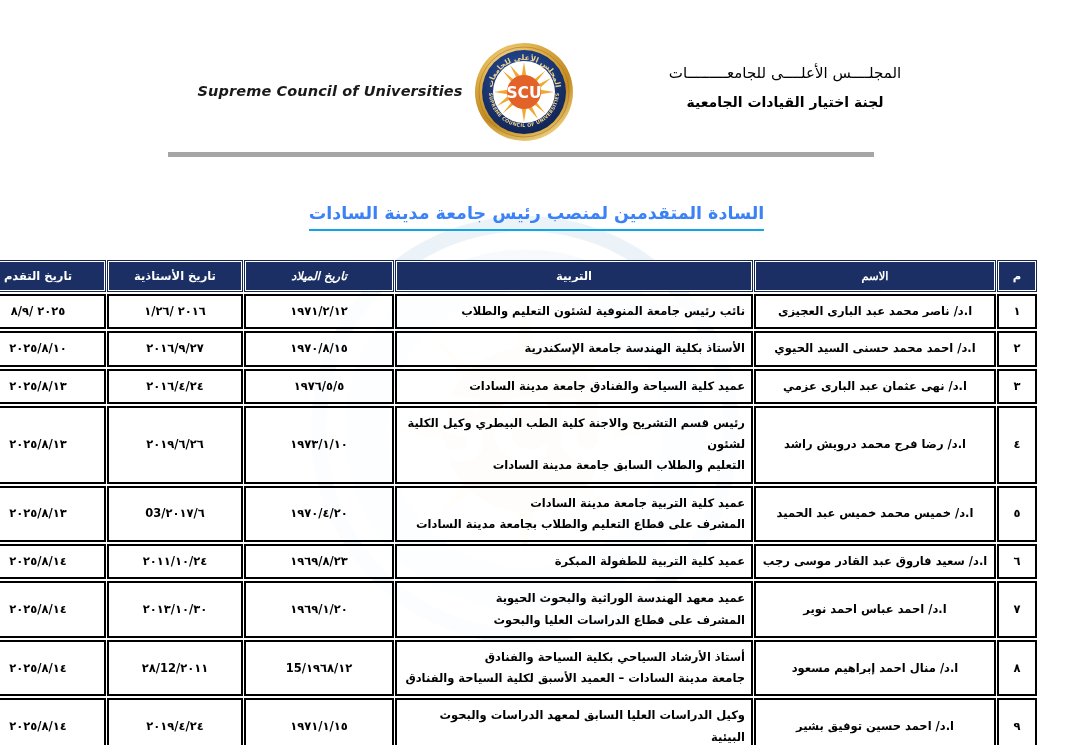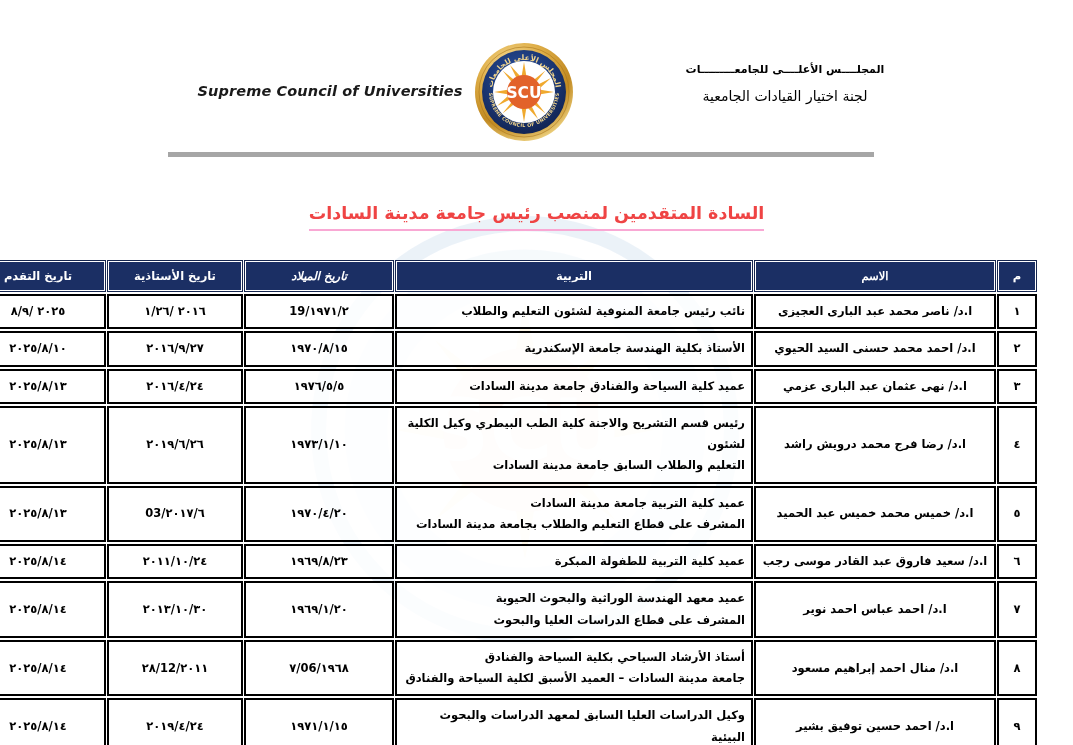--- a/index.html
+++ b/index.html
@@ -60,30 +60,30 @@
   }
   .lh-arabic {
     position: absolute;
     right: 123px;
     top: 62px;
     width: 330px;
     text-align: center;
     direction: rtl;
   }
   .lh-ar-line1 {
-    font-size: 11px;
-    font-weight: bold;
+    font-size: 15px;
+    font-weight: normal;
     color: #000;
     letter-spacing: 0px;
     line-height: 1.5;
     white-space: nowrap;
   }
   .lh-ar-line2 {
     font-size: 14px;
-    font-weight: normal;
+    font-weight: bold;
     color: #000;
     margin-top: 9px;
     white-space: nowrap;
   }
   .lh-rule {
     position: absolute;
     left: 168px;
     top: 152px;
     width: 706px;
     height: 5px;
@@ -95,22 +95,22 @@
     position: absolute;
     left: 0;
     top: 202px;
     width: 1073px;
     text-align: center;
     z-index: 3;
   }
   .page-title span {
     font-size: 17.5px;
     font-weight: bold;
-    color: #ef4444;
-    border-bottom: 2px solid #f9a8d4;
+    color: #3b82f6;
+    border-bottom: 2px solid #0ea5e9;
     padding-bottom: 3px;
     display: inline-block;
     line-height: 1.35;
   }
 
   
   .table-wrap {
     position: absolute;
     left: 36px;
     top: 258px;
@@ -263,21 +263,21 @@
         <th class="c-apply">تاريخ التقدم</th>
       </tr>
     </thead>
     <tbody id="applicants-body">
         <tr>
           <td class="c-num">١</td>
           <td class="c-name">ا.د/ ناصر محمد عبد البارى العجيزى</td>
           <td class="c-job">
             <span class="job-line">نائب رئيس جامعة المنوفية لشئون التعليم والطلاب</span>
           </td>
-          <td class="c-birth">١٩٧١/٢/19</td>
+          <td class="c-birth">١٩٧١/٢/١٢</td>
           <td class="c-prof">٢٠١٦ /١/٢٦</td>
           <td class="c-apply">٢٠٢٥ /٨/٩</td>
         </tr>
         <tr>
           <td class="c-num">٢</td>
           <td class="c-name">ا.د/ احمد محمد حسنى السيد الحيوي</td>
           <td class="c-job">
             <span class="job-line">الأستاذ بكلية الهندسة جامعة الإسكندرية</span>
           </td>
           <td class="c-birth">١٩٧٠/٨/١٥</td>
@@ -337,21 +337,21 @@
           <td class="c-prof">٢٠١٣/١٠/٣٠</td>
           <td class="c-apply">٢٠٢٥/٨/١٤</td>
         </tr>
         <tr>
           <td class="c-num">٨</td>
           <td class="c-name">ا.د/ منال احمد إبراهيم مسعود</td>
           <td class="c-job">
             <span class="job-line">أستاذ الأرشاد السياحي بكلية السياحة والفنادق</span>
             <span class="job-line">جامعة مدينة السادات – العميد الأسبق لكلية السياحة والفنادق</span>
           </td>
-          <td class="c-birth">١٩٦٨/06/٧</td>
+          <td class="c-birth">١٩٦٨/١٢/15</td>
           <td class="c-prof">٢٠١١/12/٢٨</td>
           <td class="c-apply">٢٠٢٥/٨/١٤</td>
         </tr>
         <tr>
           <td class="c-num">٩</td>
           <td class="c-name">ا.د/ احمد حسين توفيق بشير</td>
           <td class="c-job">
             <span class="job-line">وكيل الدراسات العليا السابق لمعهد الدراسات والبحوث البيئية</span>
           </td>
           <td class="c-birth">١٩٧١/١/١٥</td>

